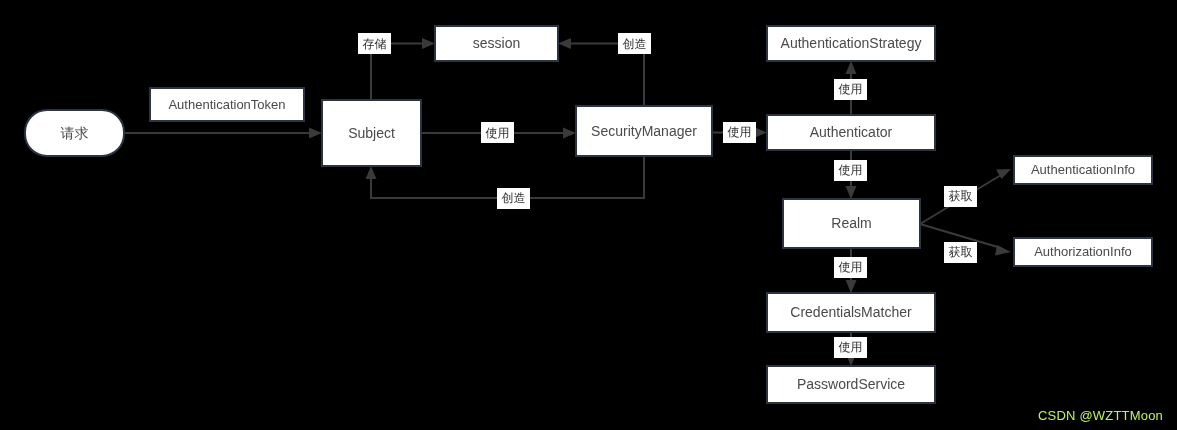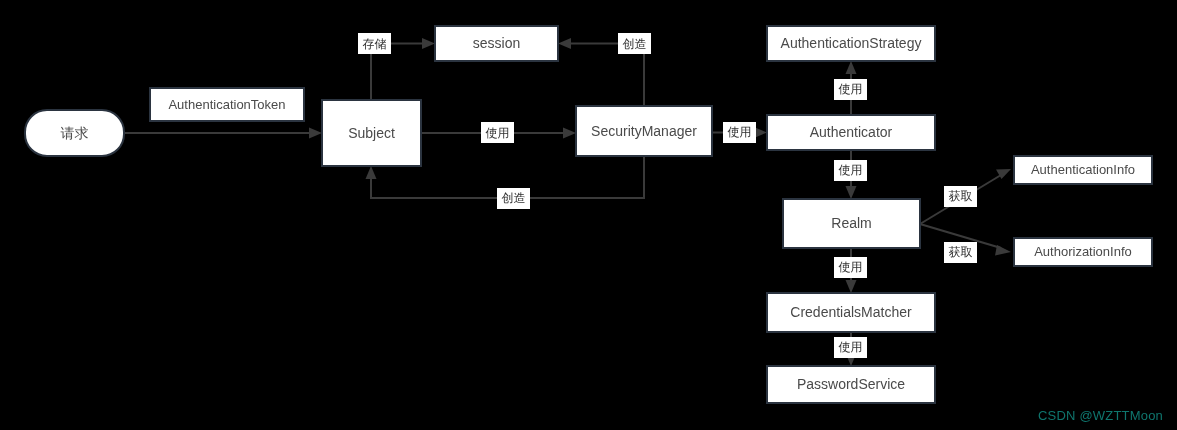--- a/index.html
+++ b/index.html
@@ -59,21 +59,21 @@
     fill: #2f2f2f;
     font-family: "Liberation Sans", "DejaVu Sans", sans-serif;
     font-size: 12px;
     text-anchor: middle;
     dominant-baseline: middle;
   }
   .watermark {
     position: absolute;
     right: 14px;
     bottom: 7px;
-    color: #0f766e;
+    color: #bef264;
     font-size: 13px;
     font-family: "Liberation Sans", "DejaVu Sans", sans-serif;
     letter-spacing: 0.2px;
     white-space: nowrap;
   }
 </style>
 </head>
 <body>
 
 <div id="diagram-root">

